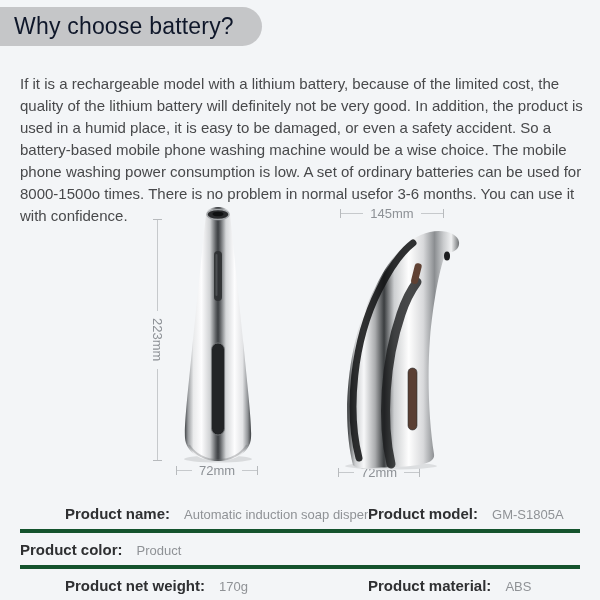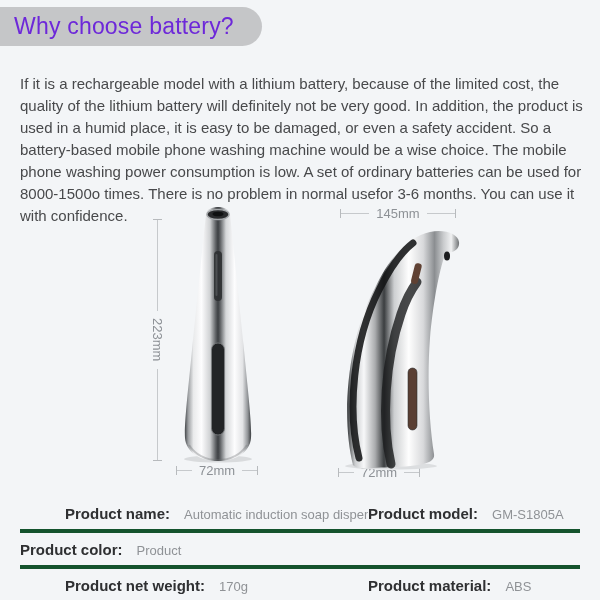--- a/index.html
+++ b/index.html
@@ -7,21 +7,21 @@
     position:relative;width:600px;height:600px;margin:0 auto;
     background:#f3f5f7;overflow:hidden;
     font-family:"Liberation Sans", sans-serif;
   }
   
   .header-pill{
     position:absolute;left:0;top:7px;height:39px;
     background:#c5c6c8;border-radius:0 21px 21px 0;
     display:flex;align-items:center;
     padding:0 28px 0 14px;
-    font-size:23px;color:#6d28d9;letter-spacing:.2px;
+    font-size:23px;color:#0f172a;letter-spacing:.2px;
   }
   
   .intro{
     position:absolute;left:20px;top:58px;width:566px;
     font-size:15px;line-height:22px;color:#48494b;
     text-align:left;
   }
   
   .section-pill{
     position:absolute;left:18px;top:213px;width:112px;
@@ -33,21 +33,21 @@
   .dim-h{position:absolute;display:flex;align-items:center;
     font-size:13px;color:#8d9196;}
   .dim-h .tick{width:1px;height:9px;background:#b7babd;}
   .dim-h .seg{flex:1;height:1px;background:#c6c9cc;}
   .dim-h .lbl{padding:0 7px;white-space:nowrap;}
   .dim-v{position:absolute;display:flex;flex-direction:column;align-items:center;
     font-size:13px;color:#8d9196;}
   .dim-v .tick{height:1px;width:9px;background:#b7babd;}
   .dim-v .seg{flex:1;width:1px;background:#c6c9cc;}
   .dim-v .lbl{writing-mode:vertical-rl;padding:7px 0;white-space:nowrap;}
-  .dim-145{left:340px;top:206px;width:116px;height:14px;}
+  .dim-145{left:340px;top:206px;width:104px;height:14px;}
   .dim-223{left:150px;top:219px;width:14px;height:242px;}
   .dim-72f{left:176px;top:463px;width:82px;height:14px;}
   .dim-72s{left:338px;top:465px;width:82px;height:14px;}
   
   .img-front{position:absolute;left:179px;top:205px;width:78px;height:258px;}
   .img-side{position:absolute;left:333px;top:226px;width:132px;height:244px;}
   
   .spec-table{position:absolute;left:20px;top:497px;width:560px;}
   .spec-row{
     display:flex;align-items:center;height:32px;

